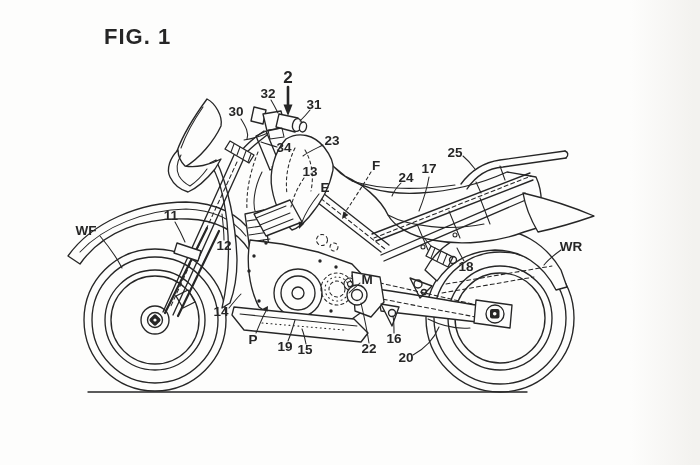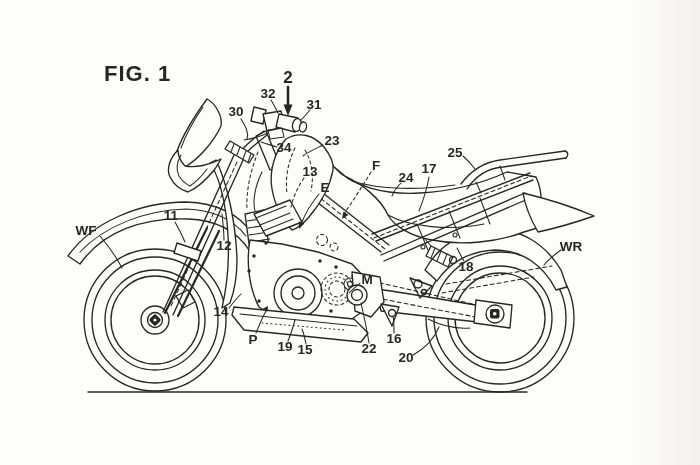--- a/index.html
+++ b/index.html
@@ -3,21 +3,21 @@
 <meta charset="utf-8">
 <style>
   html,body{margin:0;padding:0;background:#ffffff;}
   .page{
     position:relative;width:700px;height:465px;overflow:hidden;
     background:linear-gradient(90deg,#fdfdfc 0%,#fdfdfc 90%,#f3f2ef 99%);
     font-family:"Liberation Sans",sans-serif;
   }
   .fig-title{
     position:absolute;left:104px;top:24px;
-    font-size:22px;font-weight:700;letter-spacing:1px;color:var(--ink,#262626);margin-top:37px;
+    font-size:22px;font-weight:700;letter-spacing:1px;color:var(--ink,#262626);
   }
   svg{position:absolute;left:0;top:0;}
   svg *{vector-effect:non-scaling-stroke;}
   .st{fill:none;stroke:var(--ink,#262626);stroke-width:1.35;stroke-linecap:round;stroke-linejoin:round;}
   .thin{stroke-width:1.05;}
   .thick{stroke-width:2.2;}
   .fillw{fill:#fdfdfc;}
   .dash{stroke-dasharray:4 3;}
   .dash2{stroke-dasharray:3 3;}
   .dots{stroke-dasharray:1 3.5;}

